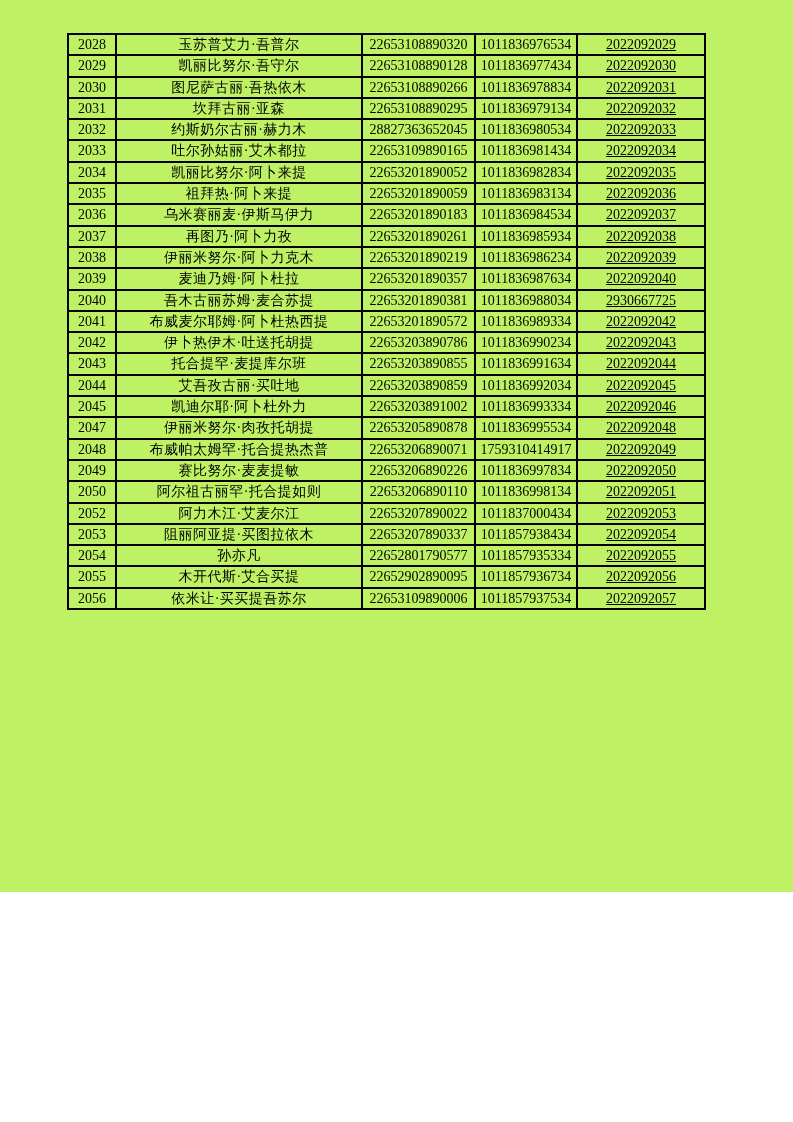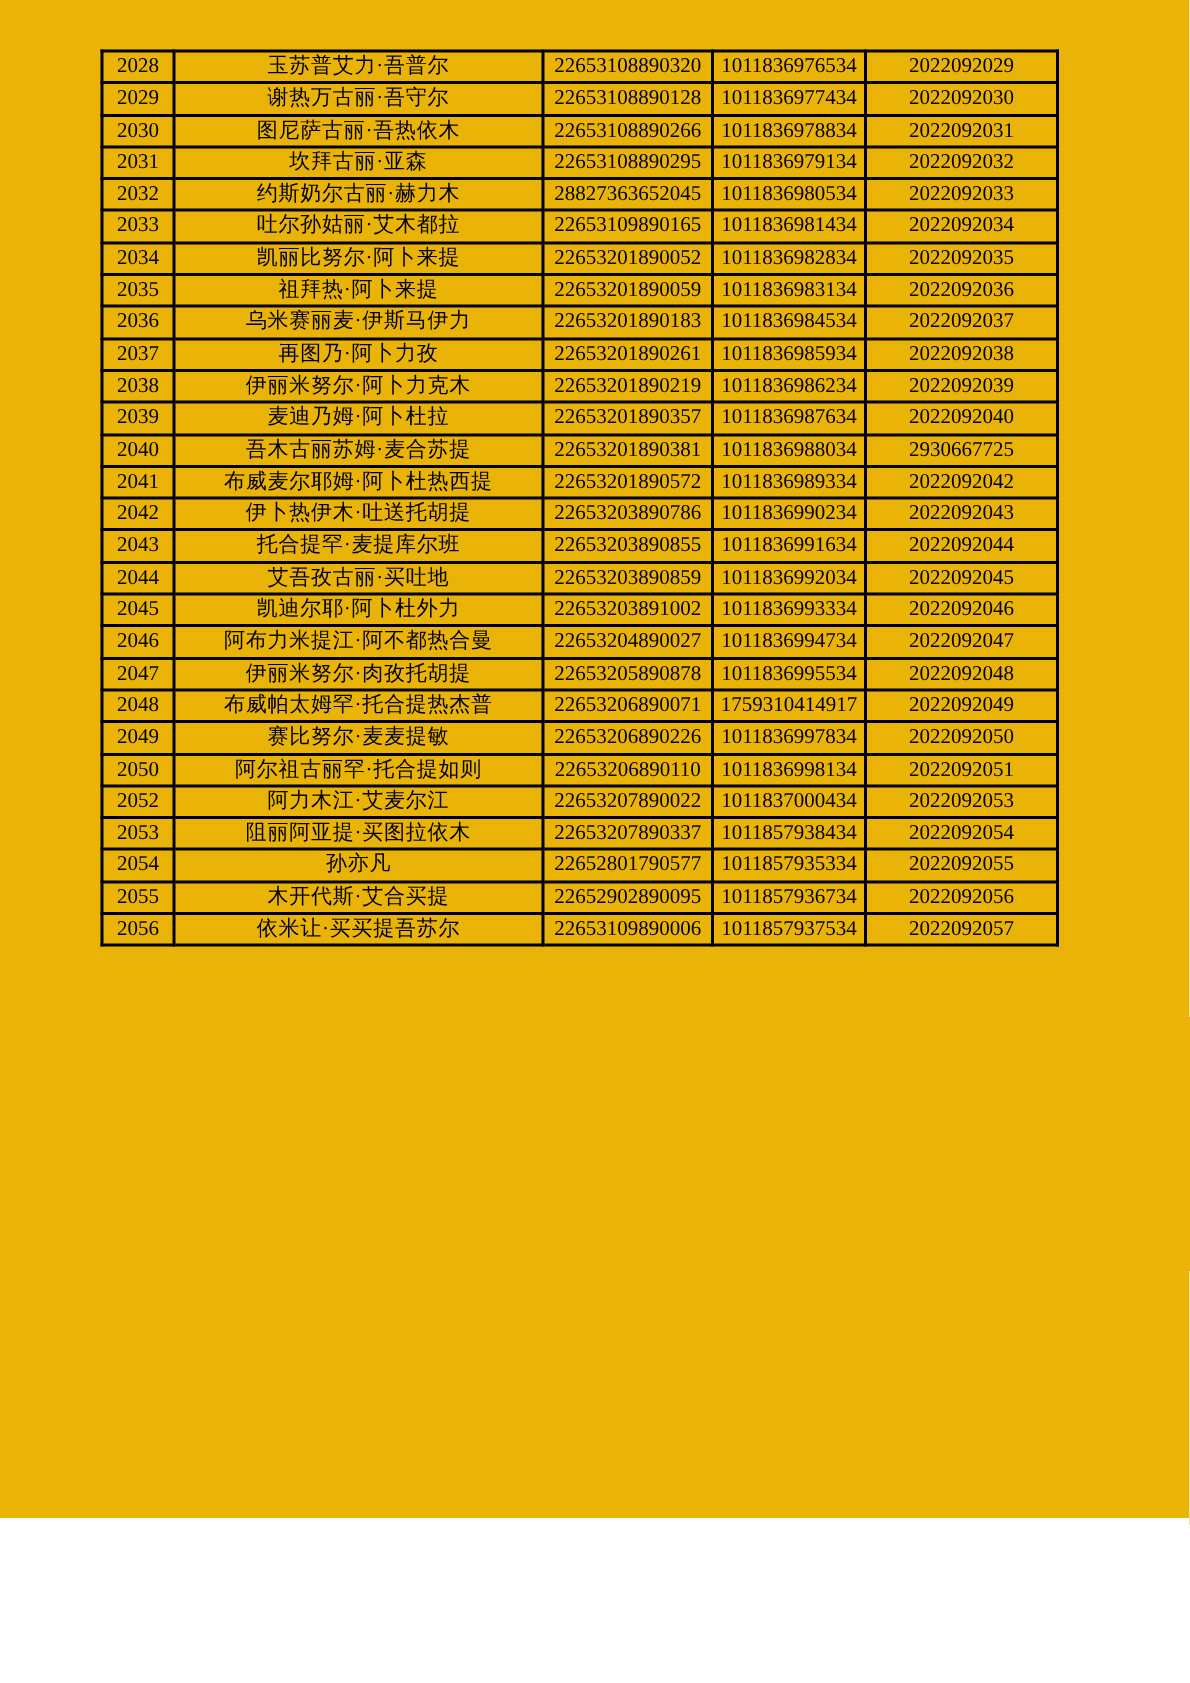--- a/index.html
+++ b/index.html
@@ -3,22 +3,22 @@
 <meta charset="utf-8">
 <style>
   html, body {
     margin: 0;
     padding: 0;
     background: #ffffff;
   }
   .page {
     position: relative;
     width: 793px;
-    height: 1012px;
-    background: #eab308;
+    height: 892px;
+    background: #bef264;
     overflow: hidden;
     font-family: "Liberation Serif", "DejaVu Serif", serif;
     color: #000000;
   }
   table.roster {
     position: absolute;
     left: 67px;
     top: 33px;
     width: 627px;
     border-collapse: collapse;
@@ -32,38 +32,38 @@
     vertical-align: middle;
     font-size: 14px;
     line-height: 19.3px;
     white-space: nowrap;
     overflow: hidden;
   }
   td.col-seq   { width: 46px;  }
   td.col-name  { width: 244px; letter-spacing: 0.5px; }
   td.col-num1  { width: 111px; }
   td.col-num2  { width: 100px; margin-top: 44px; }
-  td.col-num3  { width: 126px; }
+  td.col-num3  { width: 126px; text-decoration: underline; }
 </style>
 </head>
 <body>
 
 <div class="page">
   <table class="roster">
     <tbody>
         <tr>
     <td class="col-seq">2028</td>
     <td class="col-name">玉苏普艾力·吾普尔</td>
     <td class="col-num1">22653108890320</td>
     <td class="col-num2">1011836976534</td>
     <td class="col-num3">2022092029</td>
   </tr>
         <tr>
     <td class="col-seq">2029</td>
-    <td class="col-name">谢热万古丽·吾守尔</td>
+    <td class="col-name">凯丽比努尔·吾守尔</td>
     <td class="col-num1">22653108890128</td>
     <td class="col-num2">1011836977434</td>
     <td class="col-num3">2022092030</td>
   </tr>
         <tr>
     <td class="col-seq">2030</td>
     <td class="col-name">图尼萨古丽·吾热依木</td>
     <td class="col-num1">22653108890266</td>
     <td class="col-num2">1011836978834</td>
     <td class="col-num3">2022092031</td>
@@ -167,27 +167,20 @@
     <td class="col-num3">2022092045</td>
   </tr>
         <tr>
     <td class="col-seq">2045</td>
     <td class="col-name">凯迪尔耶·阿卜杜外力</td>
     <td class="col-num1">22653203891002</td>
     <td class="col-num2">1011836993334</td>
     <td class="col-num3">2022092046</td>
   </tr>
         <tr>
-    <td class="col-seq">2046</td>
-    <td class="col-name">阿布力米提江·阿不都热合曼</td>
-    <td class="col-num1">22653204890027</td>
-    <td class="col-num2">1011836994734</td>
-    <td class="col-num3">2022092047</td>
-  </tr>
-        <tr>
     <td class="col-seq">2047</td>
     <td class="col-name">伊丽米努尔·肉孜托胡提</td>
     <td class="col-num1">22653205890878</td>
     <td class="col-num2">1011836995534</td>
     <td class="col-num3">2022092048</td>
   </tr>
         <tr>
     <td class="col-seq">2048</td>
     <td class="col-name">布威帕太姆罕·托合提热杰普</td>
     <td class="col-num1">22653206890071</td>

